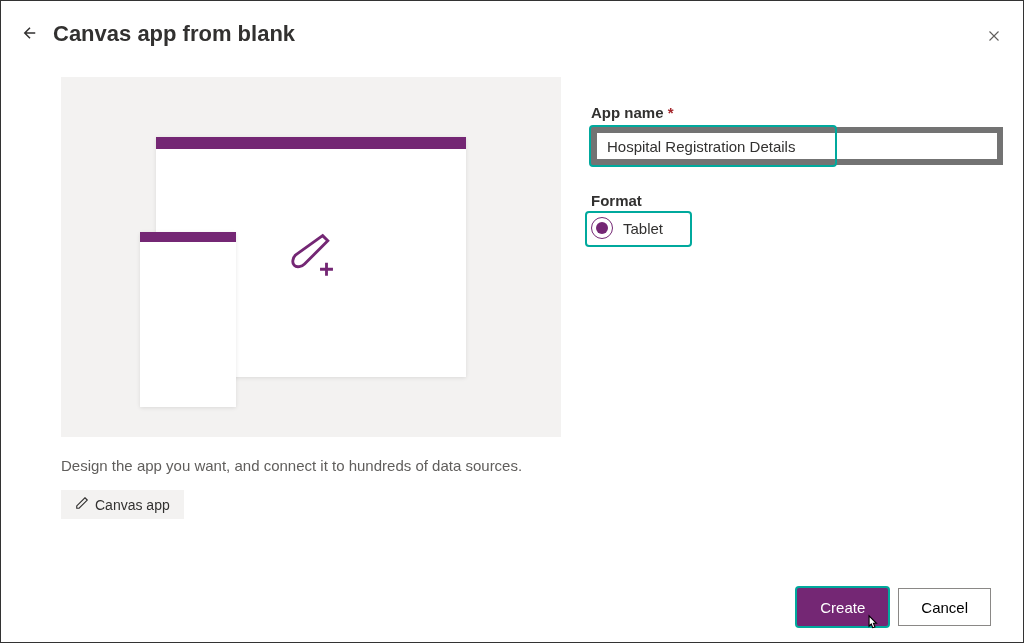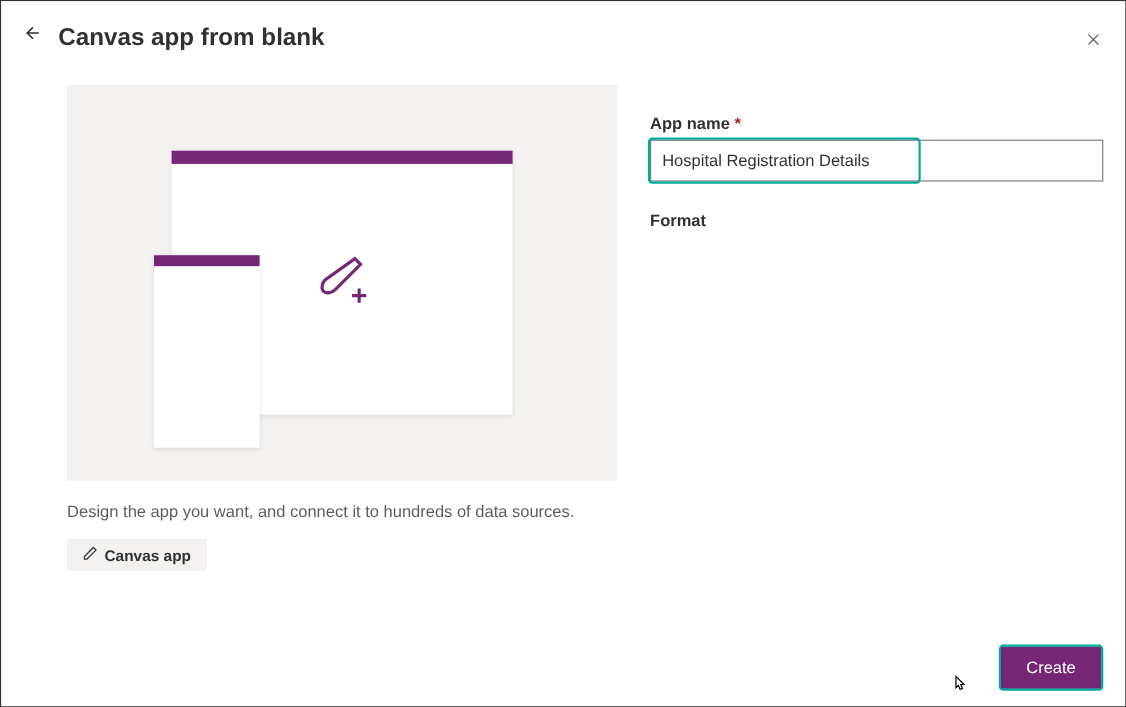--- a/index.html
+++ b/index.html
@@ -11,21 +11,21 @@
       font-family: "Segoe UI", -apple-system, BlinkMacSystemFont, sans-serif;
       background: #ffffff;
       width: 1024px;
       height: 643px;
       border: 1px solid #333;
       position: relative;
       overflow: hidden;
     }
     .header {
       display: flex;
-      align-items: flex-start;
+      align-items: flex-end;
       padding: 20px 20px 10px 20px;
       position: relative;
     }
     .back-arrow {
       font-size: 18px;
       color: #323130;
       margin-right: 14px;
       cursor: pointer;
     }
     .title {
@@ -101,21 +101,20 @@
     }
     .tag-badge {
       display: inline-flex;
       align-items: center;
       gap: 6px;
       background: #f3f2f1;
       padding: 6px 14px;
       margin-top: 14px;
       font-size: 14px;
       color: #323130;
-      font-weight: bold;
     }
     .pencil-icon {
       font-size: 14px;
     }
     .right-panel {
       flex: 1;
     }
     .field-label {
       font-size: 15px;
       font-weight: 600;
@@ -128,21 +127,21 @@
     }
     .input-wrapper {
       position: relative;
       margin-bottom: 22px;
     }
     .text-input {
       width: 100%;
       height: 38px;
       padding: 6px 10px;
       font-size: 15px;
-      border: 1px solid #737373;
+      border: 6px solid #737373;
       font-family: inherit;
       color: #323130;
     }
     .highlight-box {
       position: absolute;
       left: -2px;
       top: -2px;
       border: 2px solid #00a99d;
       border-radius: 4px;
       pointer-events: none;
@@ -192,21 +191,21 @@
       border-radius: 4px;
       left: -6px;
       top: -6px;
       width: 107px;
       height: 36px;
       pointer-events: none;
     }
     .footer {
       position: absolute;
       bottom: 16px;
-      right: 22px;
+      right: 32px;
       display: flex;
       gap: 10px;
     }
     .btn {
       height: 38px;
       padding: 0 22px;
       font-size: 15px;
       font-family: inherit;
       border: 1px solid #8a8886;
       background: #ffffff;
@@ -287,28 +286,36 @@
       <span>App name</span>
       <span class="required">*</span>
     </div>
     <div class="input-wrapper">
       <input type="text" class="text-input" value="Hospital Registration Details" style="">
       <div class="highlight-box highlight-appname"></div>
     </div>
 
     <div class="field-label">Format</div>
     <div class="radio-group">
+      <div class="radio-option radio-selected">
+        <span class="radio-circle">
+          <span class="radio-dot"></span>
+        </span>
+        <span class="radio-label">Tablet</span>
+        <div class="highlight-tablet"></div>
+      </div>
     </div>
   </div>
 </div>
 
 <div class="footer">
   <button class="btn btn-primary">
     <span>Create</span>
     <div class="highlight-create"></div>
   </button>
+  <button class="btn">Cancel</button>
 </div>
 
 <span class="cursor-icon">
   <svg width="18" height="22" viewBox="0 0 24 30" fill="#fff" stroke="#000" stroke-width="1.5">
     <path d="M8 4 v14 l3-3 2 5 3-1 -2-5 4 0z"></path>
   </svg>
 </span>
 
 </body></html>

